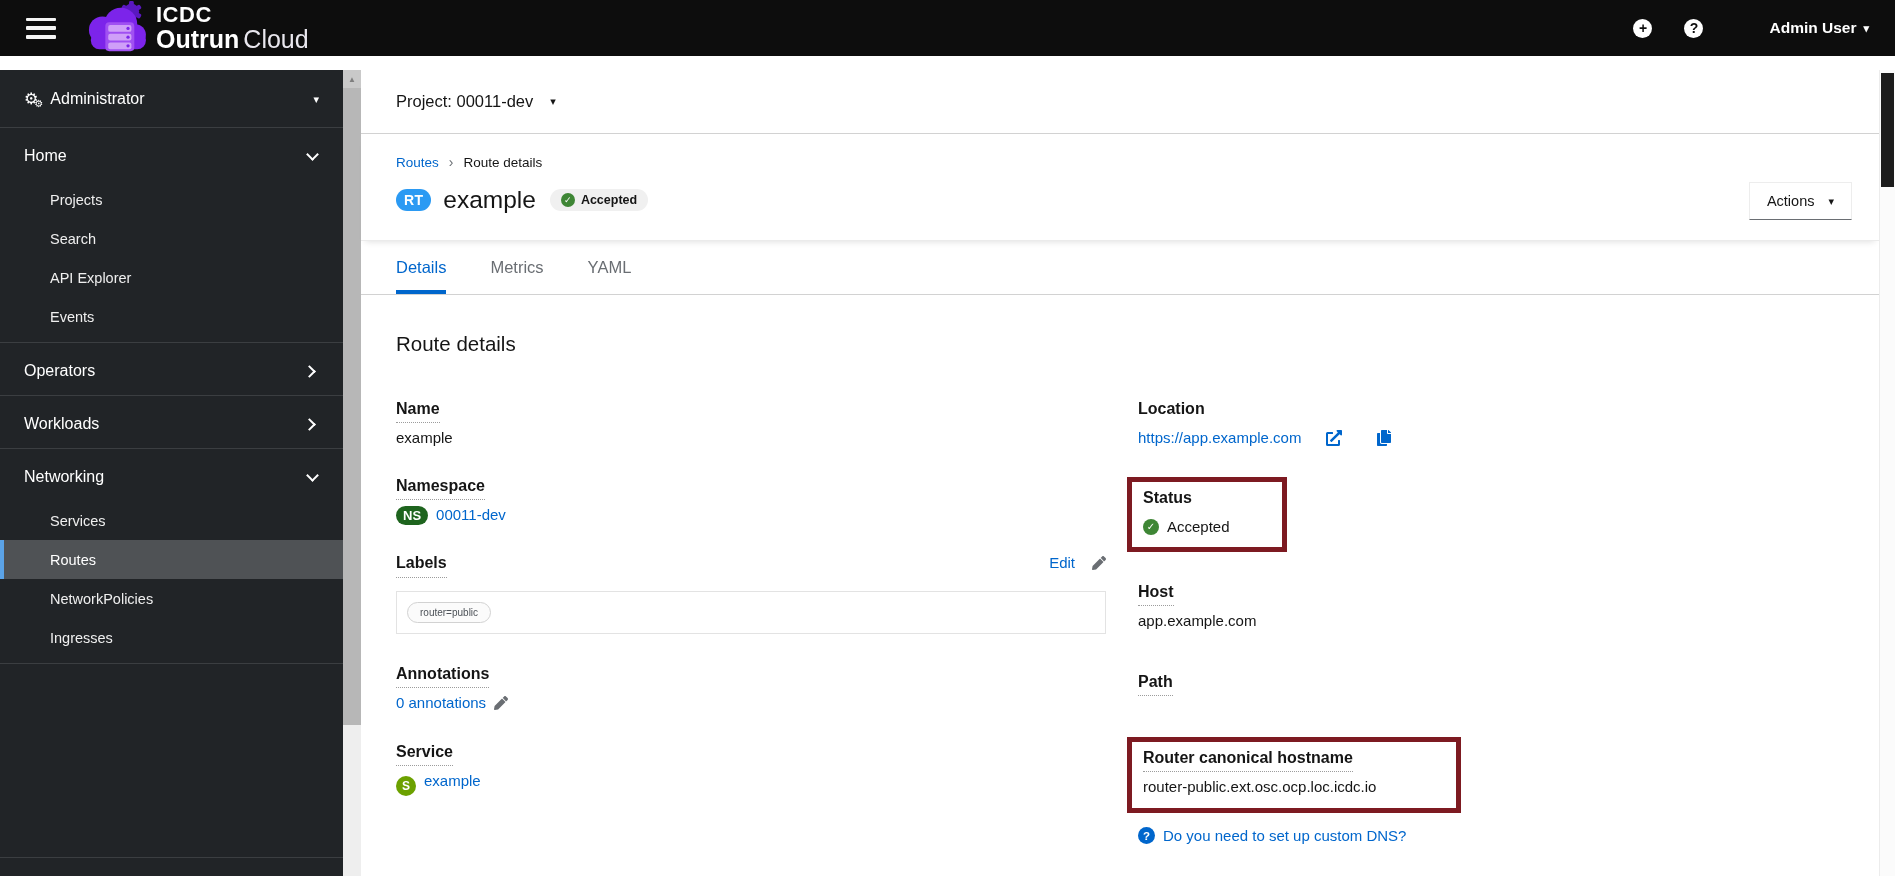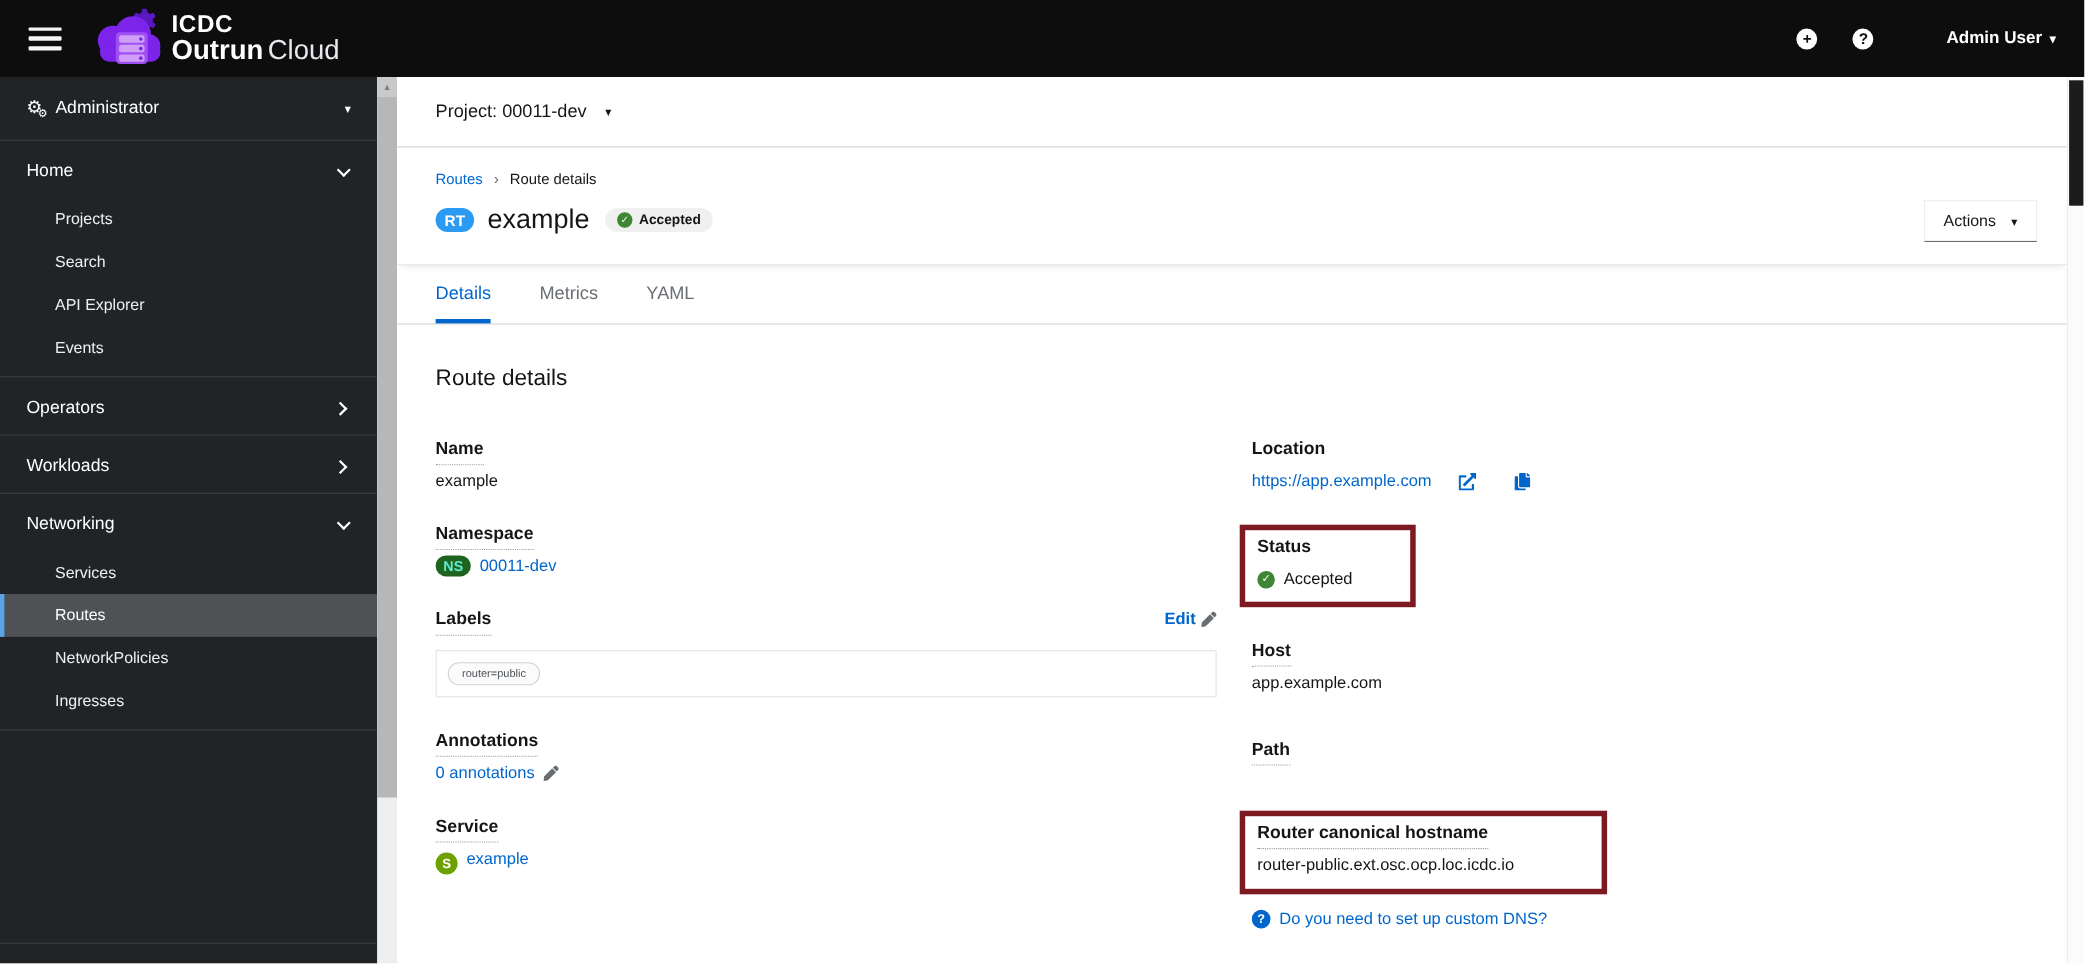--- a/index.html
+++ b/index.html
@@ -5,21 +5,21 @@
   * { box-sizing: border-box; margin: 0; padding: 0; }
   html, body { width: 1895px; height: 876px; }
   body {
     font-family: "Liberation Sans", "DejaVu Sans", sans-serif;
     background: #ffffff; color: #151515; overflow: hidden;
   }
   .app { position: relative; width: 1895px; height: 876px; overflow: hidden; }
 
   
   .masthead {
-    position: absolute; top: 0; left: 0; width: 100%; height: 70px;
+    position: absolute; top: 0; left: 0; width: 100%; height: 56px;
     background: #0d0d0d; display: flex; align-items: center; padding: 0 26px;
   }
   .hamburger { width: 30px; height: 21px; display: flex; flex-direction: column;
     justify-content: space-between; background: none; border: 0; cursor: pointer; margin-right: 28px; }
   .hamburger span { display: block; height: 3.5px; background: #f5f5f5; border-radius: 1px; }
   .brand { display: flex; align-items: center; gap: 10px; }
   .brand svg { width: 62px; height: 56px; }
   .brand-top { color: #fff; font-size: 22px; font-weight: 700; letter-spacing: .5px; line-height: 1.05; }
   .brand-bottom { color: #fff; font-size: 25px; line-height: 1.1; }
   .brand-bottom .strong { font-weight: 600; }
@@ -99,26 +99,26 @@
 
   .content { padding: 37px 60px 0 35px; }
   .section-heading { font-size: 20.5px; font-weight: 500; margin-bottom: 44px; color: #151515; }
   .detail-grid { display: grid; grid-template-columns: 710px 1fr; column-gap: 32px; }
   .group { margin-bottom: 31px; }
   .label-text { font-weight: 700; font-size: 16px; color: #151515; }
   .dotted { border-bottom: 1.5px dotted #9c9c9c; padding-bottom: 5px; }
   .group dd, .group .value { margin-top: 11px; font-size: 15px; color: #151515; }
   a.link { color: #0066cc; text-decoration: none; cursor: pointer; font-size: 15px; }
   .dt-row { display: flex; align-items: baseline; justify-content: space-between; }
-  .edit-link { display: inline-flex; align-items: center; gap: 5px; font-size: 14.5px; font-weight: bold; }
+  .edit-link { display: inline-flex; align-items: center; gap: 17px; font-size: 14.5px; }
   .pencil { width: 14px; height: 14px; fill: #6a6e73; }
   .labels-box { margin-top: 13px; border: 1px solid #e3e3e3; padding: 10px 10px; }
   .chip { display: inline-block; border: 1px solid #d2d2d2; border-radius: 14px; background: #fbfbfb;
     padding: 4px 12px; font-size: 10px; color: #4d5258; }
-  .badge-ns { background: #1e641e; color: #5eead4; font-weight: 700; font-size: 13px;
+  .badge-ns { background: #1e641e; color: #ffffff; font-weight: 700; font-size: 13px;
     padding: 2px 7px; border-radius: 11px; margin-right: 8px; }
   .badge-s { display: inline-flex; width: 20px; height: 20px; border-radius: 50%; background: #6ca100;
     color: #fff; font-weight: 700; font-size: 12px; align-items: center; justify-content: center;
     margin-right: 8px; vertical-align: -4px; }
   .inline-flex { display: inline-flex; align-items: center; }
   .icon-ext, .icon-copy { width: 16px; height: 16px; fill: #0066cc; }
   .loc-row { display: flex; align-items: center; gap: 25px; }
   .loc-row .icon-copy { margin-left: 9px; }
   .red-box { display: inline-block; border: 5px solid #7d1a21; margin-left: -11px; }
   .red-box.status-box { padding: 7px 52px 12px 11px; }

